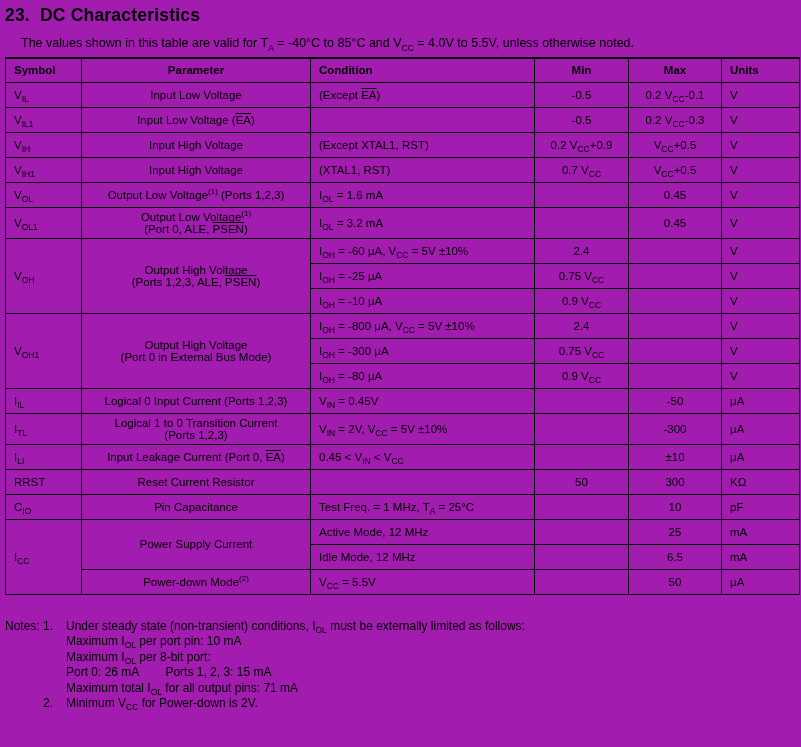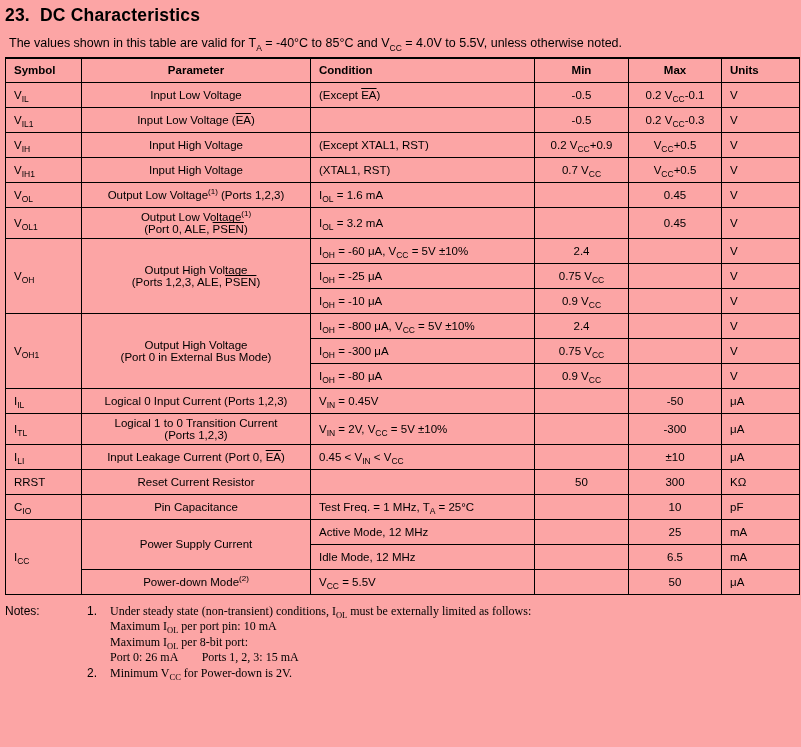--- a/index.html
+++ b/index.html
@@ -7,32 +7,32 @@
     padding: 0;
     background: #ffffff;
     color: #000000;
     font-family: "Liberation Sans", "DejaVu Sans", sans-serif;
   }
   .page {
     width: 801px;
     min-height: 747px;
     box-sizing: border-box;
     padding: 5px 4px 6px 5px;
-    background: #fca5a5;
+    background: #a21caf;
   }
   h1.title {
     font-size: 17.5px;
     font-weight: bold;
     margin: 0 0 10px 0;
     letter-spacing: 0.2px;
   }
   .sec-num { margin-right: 10px; }
   .intro {
     font-size: 12.5px;
-    margin: 0 0 7px 4px;
+    margin: 0 0 7px 16px;
   }
   table.dc {
     border-collapse: collapse;
     width: 792px;
     border: 1px solid #000;
     border-top: 2px solid #000;
     table-layout: fixed;
   }
   table.dc th, table.dc td {
     border: 1px solid #000;
@@ -48,30 +48,29 @@
   th.cond, td.cond { width: 207px; text-align: left; padding-left: 10px; }
   th.min, td.min   { width: 77px;  text-align: center; }
   th.max, td.max   { width: 76px;  text-align: center; margin-top: 20px; }
   th.unit, td.unit { width: 61px;  text-align: left; }
   table.dc th { font-weight: bold; }
   sub { font-size: 8.5px; line-height: 0; }
   sup { font-size: 8px;  line-height: 0; }
   .ov { text-decoration: overline; }
   .notes {
     display: flex;
-    margin-top: 9px;
+    margin-top: 24px;
     font-size: 12px;
     line-height: 15.5px;
-    gap: 44px;
   }
   .notes-label { width: 38px; flex: none; }
   .notes-list { flex: 1; }
   .note-item { display: flex; }
   .note-num { width: 23px; flex: none; }
-  .note-body { max-width: 728px; font-family: Liberation Serif, serif; }
+  .note-body { max-width: 728px; }
   .note-line { white-space: pre-wrap; }
 </style>
 </head>
 <body>
 
 <div class="page">
 
   <h1 class="title"><span class="sec-num">23.</span><span>DC Characteristics</span></h1>
 
   <p class="intro">The values shown in this table are valid for T<sub>A</sub> = -40°C to 85°C and V<sub>CC</sub> = 4.0V to 5.5V, unless otherwise noted.</p>
@@ -243,20 +242,21 @@
   <div class="notes">
     <div class="notes-label">Notes:</div>
     <div class="notes-list">
         <div class="note-item">
           <div class="note-num">1.</div>
           <div class="note-body">
             <div class="note-line">Under steady state (non-transient) conditions, I<sub>OL</sub> must be externally limited as follows:</div>
             <div class="note-line">Maximum I<sub>OL</sub> per port pin: 10 mA</div>
             <div class="note-line">Maximum I<sub>OL</sub> per 8-bit port:</div>
             <div class="note-line">Port 0: 26 mA        Ports 1, 2, 3: 15 mA</div>
+            <div class="note-line">Maximum total I<sub>OL</sub> for all output pins: 71 mA</div>
           </div>
         </div>
         <div class="note-item">
           <div class="note-num">2.</div>
           <div class="note-body">
             <div class="note-line">Minimum V<sub>CC</sub> for Power-down is 2V.</div>
           </div>
         </div>
       </div>
   </div>

